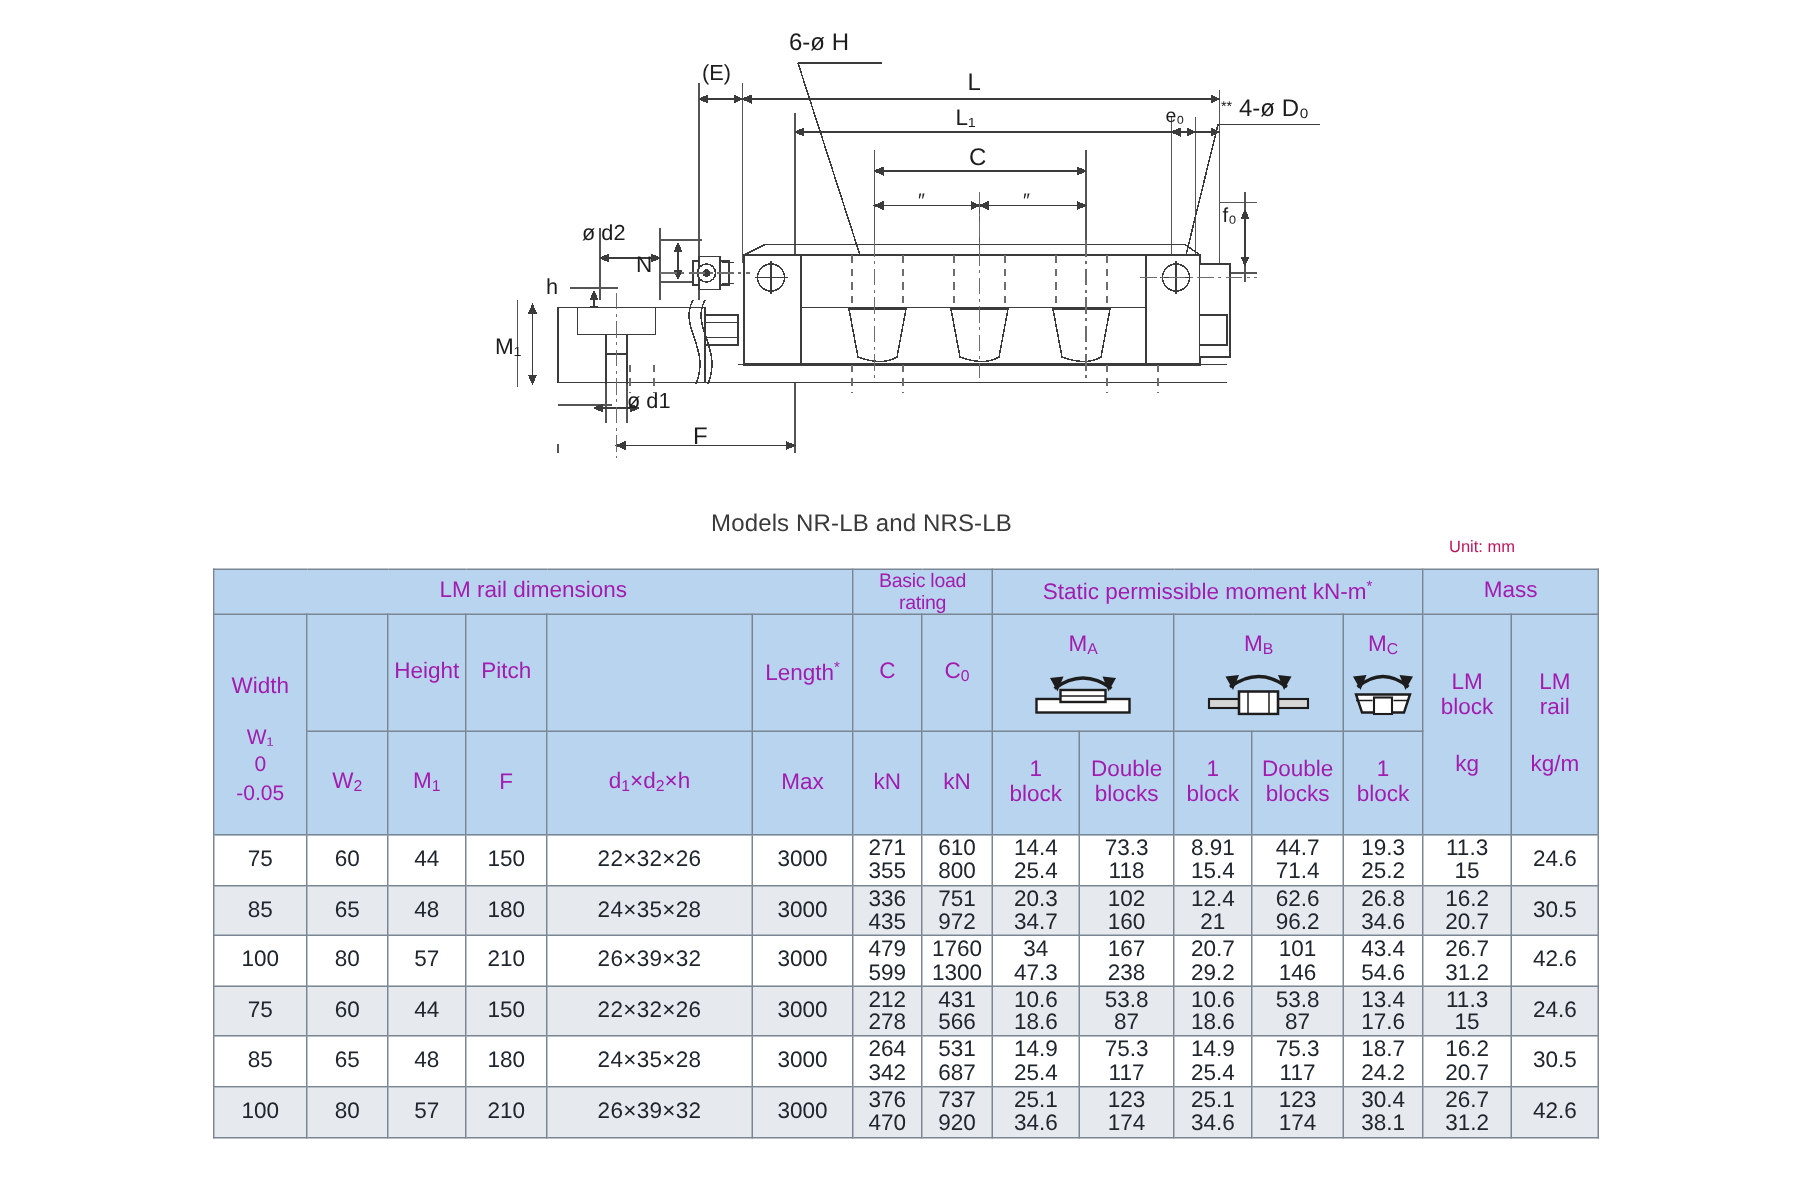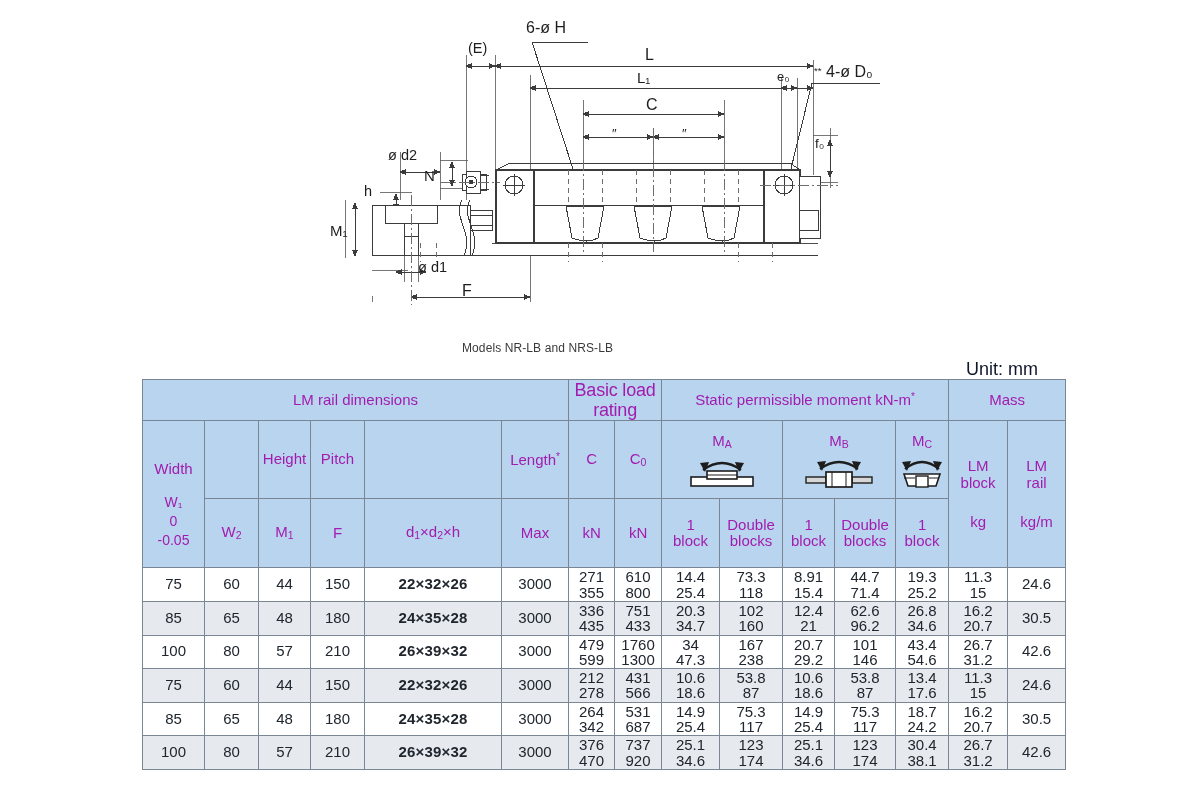--- a/index.html
+++ b/index.html
@@ -12,26 +12,26 @@
     overflow: hidden;
   }
   #page { position: relative; width: 1200px; height: 800px; }
 
   
   #drawing { position: absolute; left: 0; top: 0; width: 1064px; height: 330px; }
   #drawing svg { display: block; }
 
   
   .caption-title {
-    position: absolute; left: 462px; top: 341px;
-    font-size: 12px; color: #3a3a3a; letter-spacing: .1px;
+    position: absolute; left: 474px; top: 341px;
+    font-size: 16px; color: #3a3a3a; letter-spacing: .1px;
   }
   .caption-unit {
     position: absolute; left: 966px; top: 359px;
-    font-size: 18px; color: #0f172a;
+    font-size: 11px; color: #be185d;
   }
 
   
   #tablewrap { position: absolute; left: 142px; top: 379px; width: 913px; }
   table.spec {
     border-collapse: collapse;
     table-layout: fixed;
     width: 913px;
     background: #fff;
   }
@@ -43,36 +43,36 @@
     font-size: 15px;
     color: #20262e;
     line-height: 1.12;
   }
   table.spec thead th {
     background: #b9d4ef;
     font-weight: normal;
     color: #a21caf;
   }
   .h-group { font-size: 15.5px; height: 19px; }
-  .h-group.small { font-size: 18px; letter-spacing: -.2px; text-align: center; }
+  .h-group.small { font-size: 13px; letter-spacing: -.2px; text-align: center; }
   .h-mid { height: 78px; font-size: 15px; }
   .h-sub { height: 69px; font-size: 14px; line-height: 1.08; }
 
   .sub { font-size: 10.5px; vertical-align: -2px; }
   .sup-star { font-size: 10px; vertical-align: 5px; }
 
   .wcell { line-height: 1.35; margin-left: 39px; }
   .wcell .wtop { display: block; margin-bottom: 13px; }
   .wcell .wmid { display: block; font-size: 14px; }
 
   tbody tr { height: 23px; }
   tbody tr.alt td { background: #e6eaee; }
   tbody td.two { line-height: 1.02; font-size: 15px; padding: 1px 0; margin-top: 25px; }
   tbody td.two span { display: block; }
-  tbody td.dims { letter-spacing: .2px; font-weight: bold; }
+  tbody td.dims { letter-spacing: .2px; }
 
   
   .micon { display: block; margin: 3px auto 0; }
   .mlabel { display: block; font-size: 15px; margin-top: 2px; }
 </style>
 </head>
 <body>
 
 <div id="page">
 
@@ -420,21 +420,21 @@
             <td>48</td>
             <td>180</td>
             <td class="dims">24×35×28</td>
             <td>3000</td>
             <td class="two">
               <span>336</span>
               <span>435</span>
             </td>
             <td class="two">
               <span>751</span>
-              <span>433</span>
+              <span>972</span>
             </td>
             <td class="two">
               <span>20.3</span>
               <span>34.7</span>
             </td>
             <td class="two">
               <span>102</span>
               <span>160</span>
             </td>
             <td class="two">

